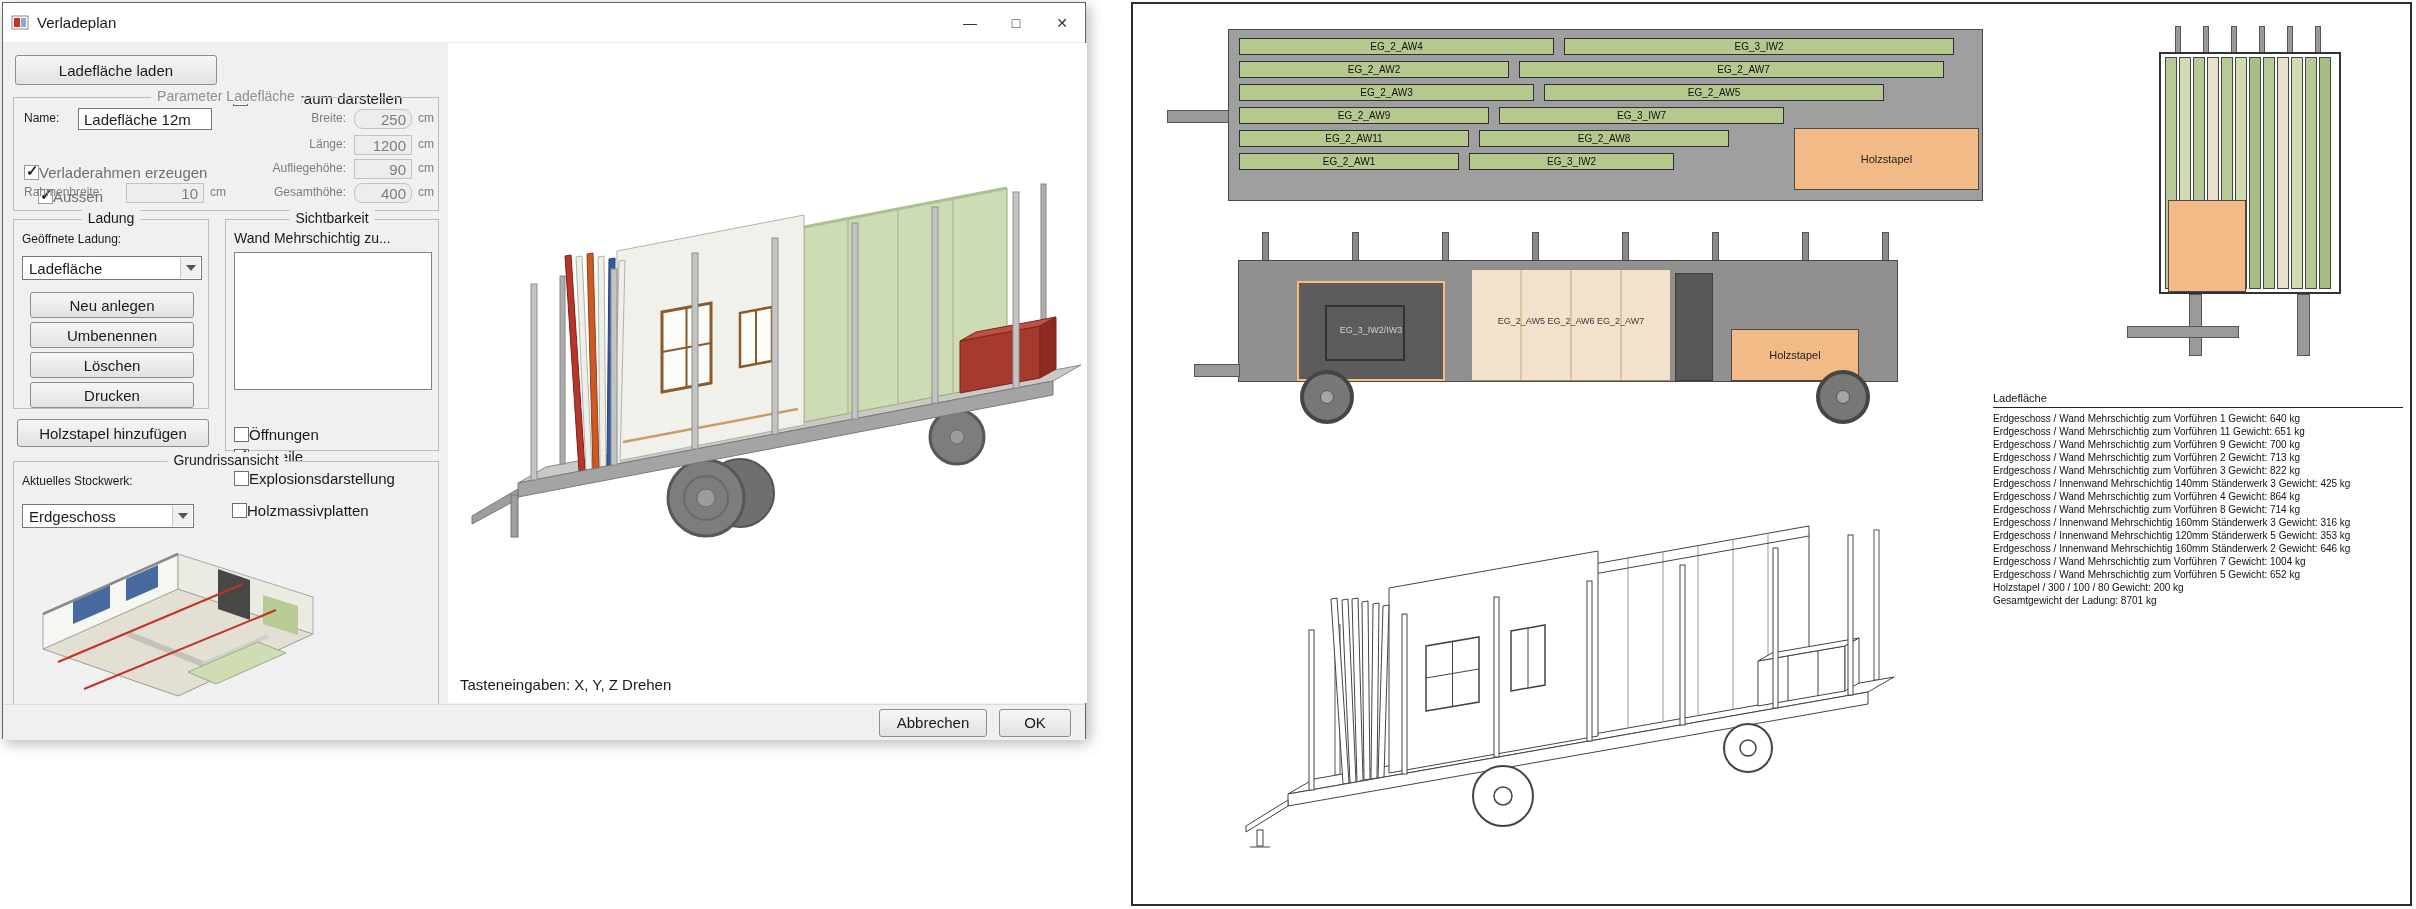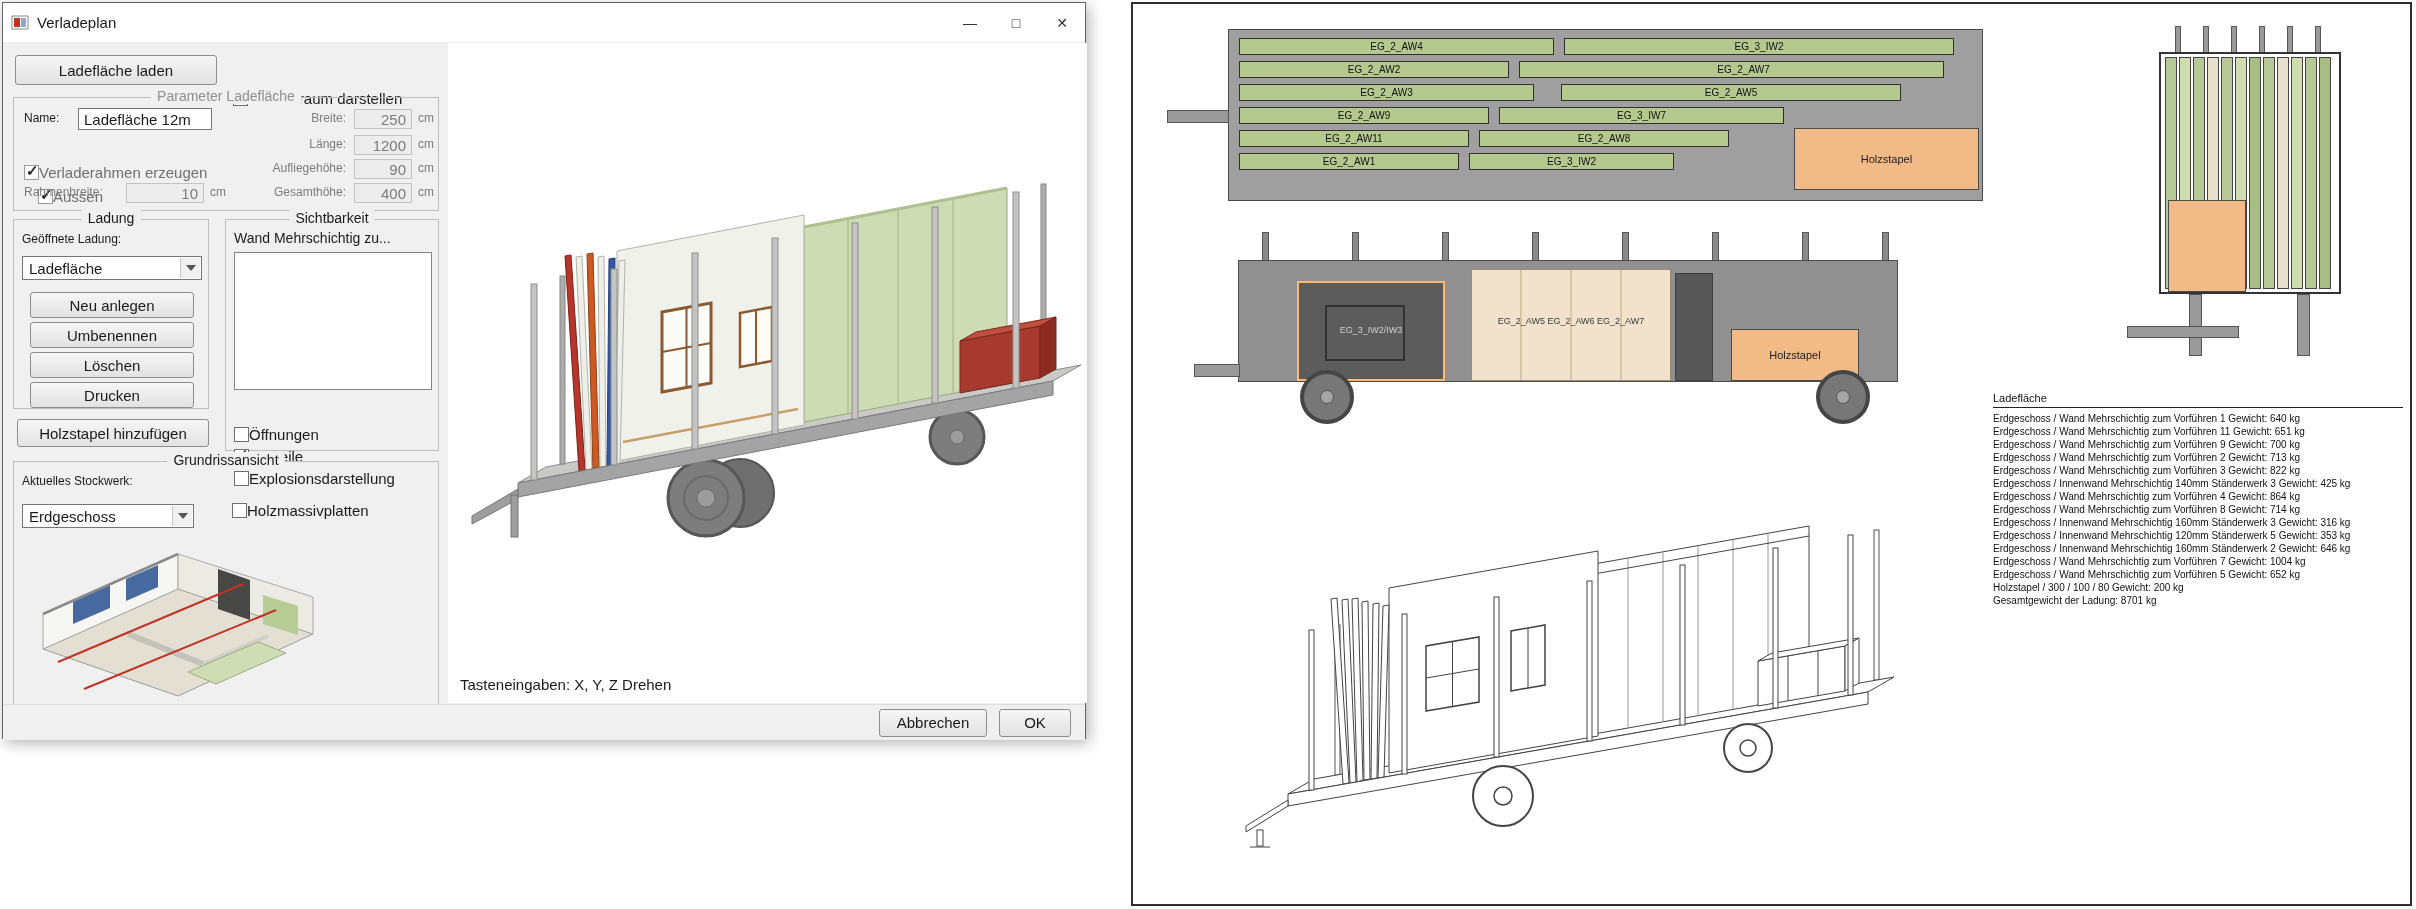--- a/index.html
+++ b/index.html
@@ -132,33 +132,33 @@
       <label class="check dis" style="left:24px;top:62px">
         <span class="cbox checked"></span>
         <span>Aussen</span>
       </label>
 
       <span class="lab gray" style="left:10px;top:87px">Rahmenbreite:</span>
       <input class="tfield dis2" style="left: 112px; top: 85px; width: 78px; height: 20px;" readonly="" value="10">
       <span class="lab gray" style="left:196px;top:87px">cm</span>
 
       <span class="lab gray r" style="left:214px;top:13px;width:118px">Breite:</span>
-      <input class="tfield dis2" style="left: 340px; top: 11px; width: 58px; height: 20px;" readonly="" value="250">
+      <input class="tfield dis2" style="left: 340px; top: 11px; width: 58px; height: 20px; border-radius: 9px;" readonly="" value="250">
       <span class="lab gray" style="left:404px;top:13px">cm</span>
 
       <span class="lab gray r" style="left:214px;top:39px;width:118px">Länge:</span>
       <input class="tfield dis2" style="left: 340px; top: 37px; width: 58px; height: 20px;" readonly="" value="1200">
       <span class="lab gray" style="left:404px;top:39px">cm</span>
 
       <span class="lab gray r" style="left:214px;top:63px;width:118px">Aufliegehöhe:</span>
       <input class="tfield dis2" style="left: 340px; top: 61px; width: 58px; height: 20px;" readonly="" value="90">
       <span class="lab gray" style="left:404px;top:63px">cm</span>
 
       <span class="lab gray r" style="left:214px;top:87px;width:118px">Gesamthöhe:</span>
-      <input class="tfield dis2" style="left: 340px; top: 85px; width: 58px; height: 20px;" readonly="" value="400">
+      <input class="tfield dis2" style="left: 340px; top: 85px; width: 58px; height: 20px; border-radius: 8px;" readonly="" value="400">
       <span class="lab gray" style="left:404px;top:87px">cm</span>
     </div>
 
     <div class="group" style="left:10px;top:216px;width:196px;height:190px">
       <span class="glabel">Ladung</span>
       <span class="lab" style="left:8px;top:12px">Geöffnete Ladung:</span>
       <div class="combo" style="left:8px;top:36px;width:180px;height:24px">
         <span>Ladefläche</span>
         <span class="arrowbox">
             <span class="arr"></span>
@@ -306,21 +306,21 @@
   <div class="sheet">
 
     <div class="plan">
       <div class="graybar" style="left:-62px;top:80px;width:62px;height:13px"></div>
       <div>
           <div class="plan-bar" style="left: 10px; top: 8px; width: 315px; background: rgb(181, 201, 143);">EG_2_AW4</div>
           <div class="plan-bar" style="left: 335px; top: 8px; width: 390px; background: rgb(181, 201, 143);">EG_3_IW2</div>
           <div class="plan-bar" style="left: 10px; top: 31px; width: 270px; background: rgb(181, 201, 143);">EG_2_AW2</div>
           <div class="plan-bar" style="left: 290px; top: 31px; width: 425px; background: rgb(181, 201, 143); padding-left: 24px;">EG_2_AW7</div>
           <div class="plan-bar" style="left: 10px; top: 54px; width: 295px; background: rgb(181, 201, 143);">EG_2_AW3</div>
-          <div class="plan-bar" style="left: 332px; top: 54px; width: 340px; background: rgb(181, 201, 143);">EG_2_AW5</div>
+          <div class="plan-bar" style="left: 315px; top: 54px; width: 340px; background: rgb(181, 201, 143);">EG_2_AW5</div>
           <div class="plan-bar" style="left: 10px; top: 77px; width: 250px; background: rgb(181, 201, 143);">EG_2_AW9</div>
           <div class="plan-bar" style="left: 270px; top: 77px; width: 285px; background: rgb(181, 201, 143);">EG_3_IW7</div>
           <div class="plan-bar" style="left: 10px; top: 100px; width: 230px; background: rgb(181, 201, 143);">EG_2_AW11</div>
           <div class="plan-bar" style="left: 250px; top: 100px; width: 250px; background: rgb(181, 201, 143);">EG_2_AW8</div>
           <div class="plan-bar" style="left: 10px; top: 123px; width: 220px; background: rgb(181, 201, 143);">EG_2_AW1</div>
           <div class="plan-bar" style="left: 240px; top: 123px; width: 205px; background: rgb(181, 201, 143);">EG_3_IW2</div>
         </div>
       <div class="holz" style="left: 565px; top: 98px; width: 185px; height: 62px; background: rgb(242, 186, 135);">
         <span>Holzstapel</span>
       </div>

